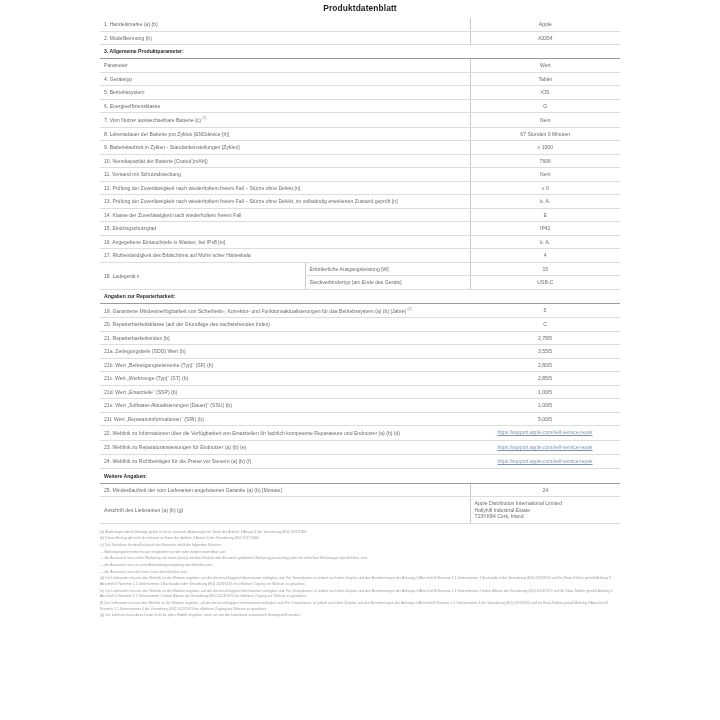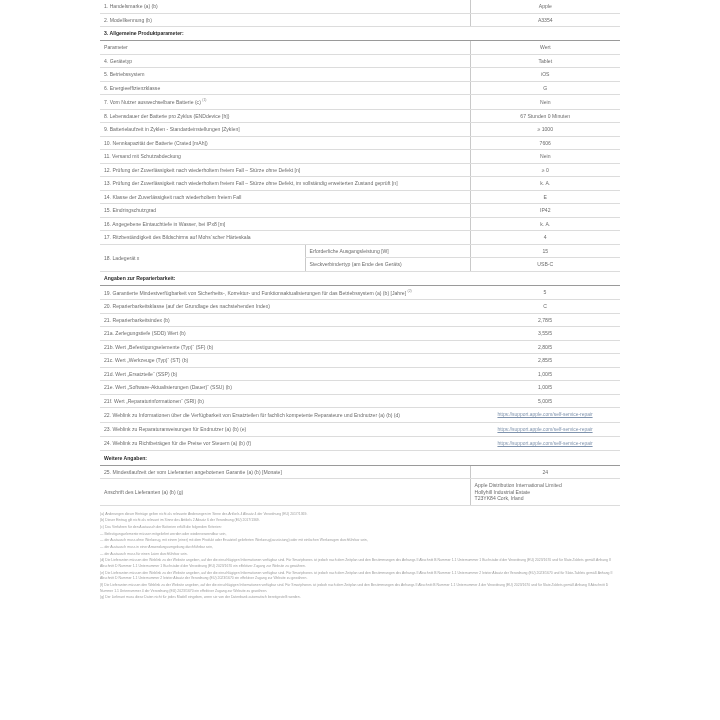--- a/index.html
+++ b/index.html
@@ -90,20 +90,21 @@
   }
   .notes p {
     margin: 0 0 1.1px 0;
   }
 </style>
 </head>
 <body>
 
 <div class="page">
 
+  <div class="doc-title">Produktdatenblatt</div>
 
   <table class="dt">
     <colgroup>
       <col style="width:205px">
       <col style="width:165px">
       <col style="width:150px">
     </colgroup>
     <tbody id="table-body">
         <tr>
           <td class="lbl" colspan="2">1. Handelsmarke (a) (b)</td>

